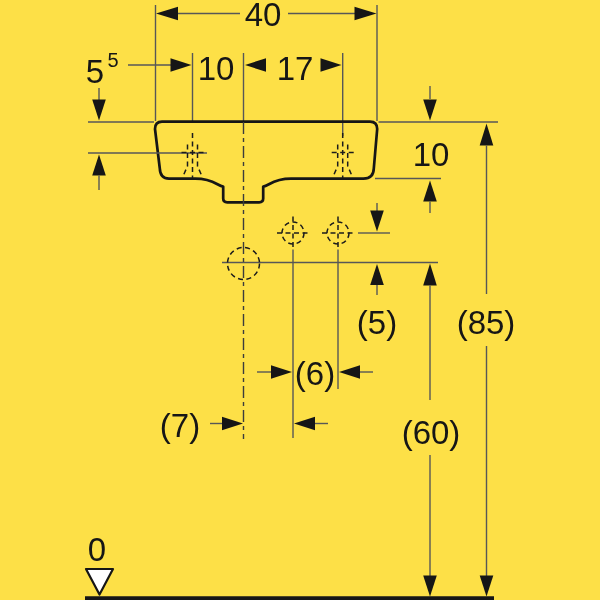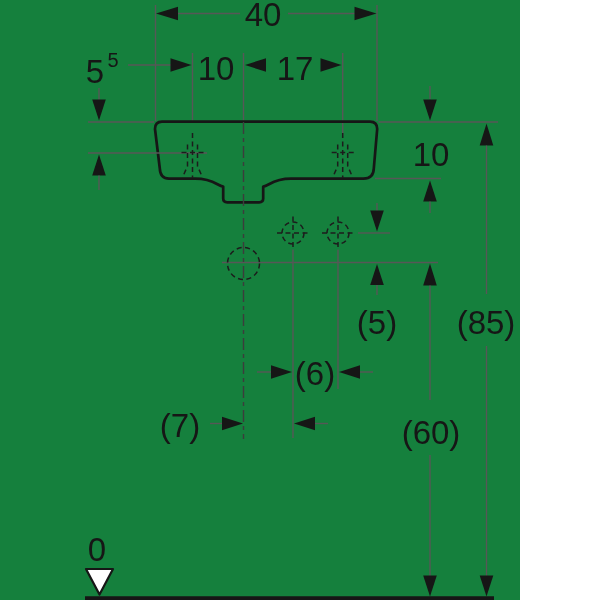--- a/index.html
+++ b/index.html
@@ -1,16 +1,16 @@
 <!DOCTYPE html>
 <html><head>
 <meta charset="utf-8">
 <style>
   html,body{margin:0;padding:0;background:#fff;}
-  .stage{position:relative;width:520px;height:600px;background:#15803d;overflow:hidden;
+  .stage{position:relative;width:600px;height:600px;background:#fde047;overflow:hidden;
          font-family:"Liberation Sans",sans-serif;}
   svg{display:block}
   .thin{stroke:#575757;stroke-width:1.4;fill:none}
   .thick{stroke:#161616;stroke-width:2.7;fill:none;stroke-linejoin:round}
   .dashk{stroke:#1c1c1c;stroke-width:1.5;fill:none;stroke-dasharray:5 3.5}
   .cline{stroke:#3c3c3c;stroke-width:1.4;fill:none;stroke-dasharray:12 4 4 4}
   .arrow{fill:#161616;stroke:none}
   .dimtext{font-family:"Liberation Sans",sans-serif;font-size:33px;fill:#161616}
   .suptext{font-family:"Liberation Sans",sans-serif;font-size:20px;fill:#161616}
   .ground{stroke:#161616;stroke-width:4.5}

